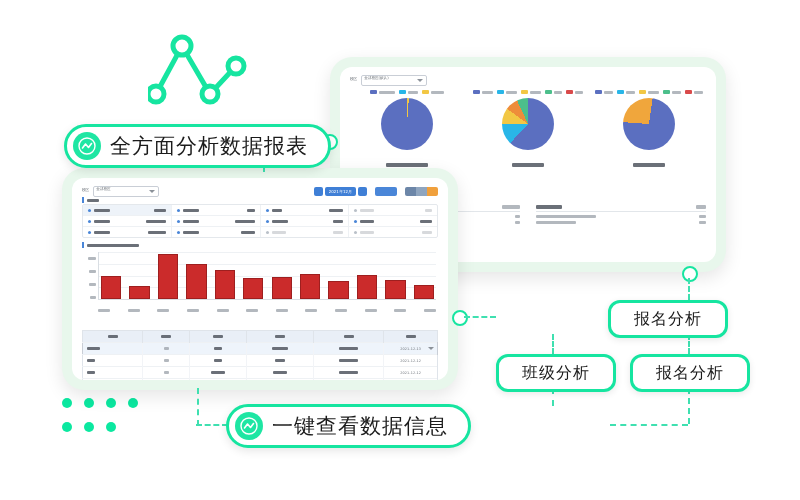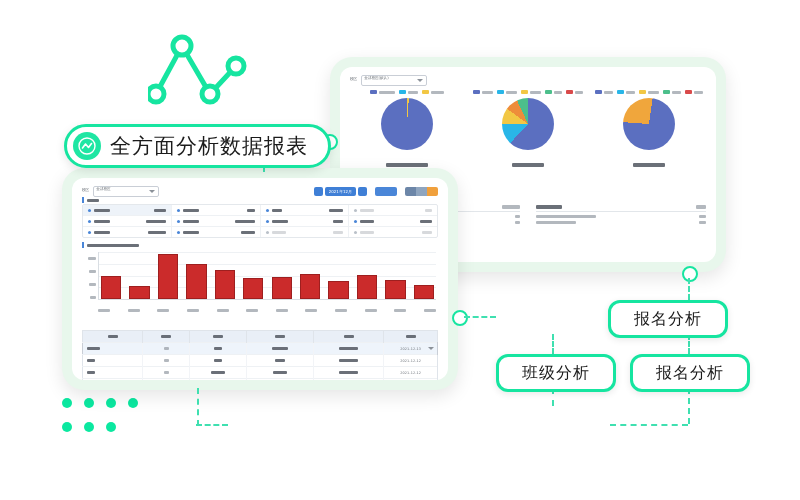--- a/index.html
+++ b/index.html
@@ -619,14 +619,23 @@
   <div class="pill" id="pill-top">
     <span class="badge">
       <svg width="18" height="18" viewBox="0 0 18 18">
           <circle cx="9" cy="9" r="8" fill="none" stroke="#fff" stroke-width="1.4"></circle>
           <polyline points="4.5,11 7.5,7 10.5,10.5 13.5,6.5" fill="none" stroke="#fff" stroke-width="1.6" stroke-linecap="round" stroke-linejoin="round"></polyline>
         </svg>
     </span>
     <span class="txt">全方面分析数据报表</span>
   </div>
 
+  <div class="pill" id="pill-bottom">
+    <span class="badge">
+      <svg width="18" height="18" viewBox="0 0 18 18">
+          <circle cx="9" cy="9" r="8" fill="none" stroke="#fff" stroke-width="1.4"></circle>
+          <polyline points="4.5,11 7.5,7 10.5,10.5 13.5,6.5" fill="none" stroke="#fff" stroke-width="1.6" stroke-linecap="round" stroke-linejoin="round"></polyline>
+        </svg>
+    </span>
+    <span class="txt">一键查看数据信息</span>
+  </div>
 
 </div>
 
 </body></html>

